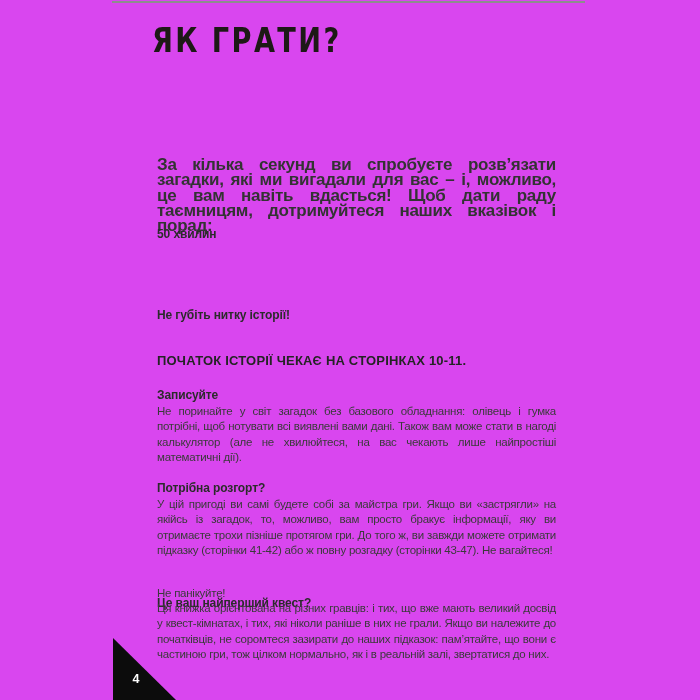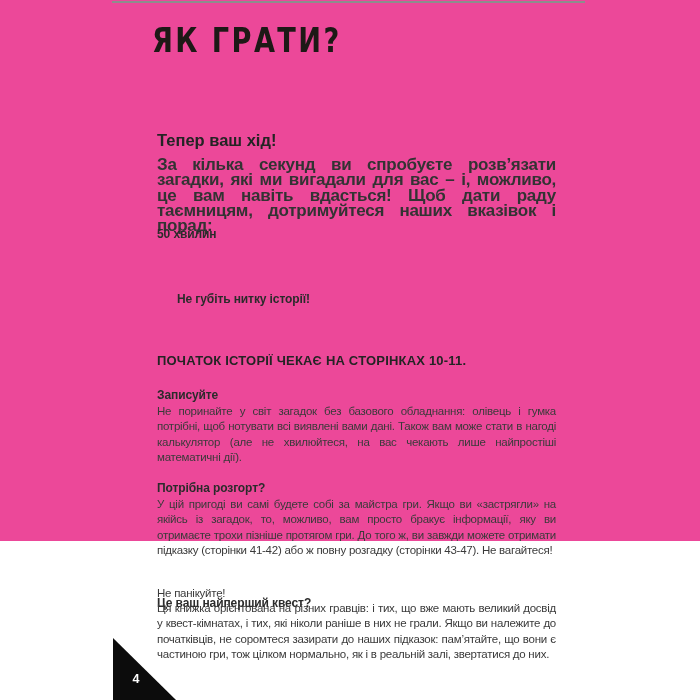--- a/index.html
+++ b/index.html
@@ -3,21 +3,21 @@
 <meta charset="utf-8">
 <style>
   html, body { margin: 0; padding: 0; }
   body {
     width: 700px; height: 700px;
     background: #ffffff;
     font-family: "Liberation Sans", sans-serif;
     color: #3a3a3a;
     overflow: hidden;
   }
-  .page { position: relative; width: 700px; height: 541px; background: #ec4899; }
+  .page { position: relative; width: 700px; height: 700px; background: #d946ef; }
 
   .top-rule {
     position: absolute; left: 112px; top: 1px;
     width: 473px; height: 2px; background: #8d8d8d;
   }
 
   .page-title {
     position: absolute; left: 152px; top: 22px;
     font-family: "DejaVu Sans", sans-serif;
     font-weight: bold; font-size: 34px; line-height: 36px;
@@ -38,21 +38,21 @@
   }
 
   .sec-head {
     font-size: 12px; font-weight: bold; color: #2b2b2b; letter-spacing: -0.1px;
   }
   .sec-body, .sec-sub {
     font-size: 11.5px; line-height: 15.3px; letter-spacing: -0.25px;
     text-align: justify; color: #3a3a3a;
   }
   .h0 { top: 227px; } .b0 { top: 243px; }
-  .h1 { top: 292px; margin-left: 20px; } .b1 { top: 308px; }
+  .h1 { top: 308px; } .b1 { top: 308px; }
   .callout {
     top: 353px; font-size: 13px; font-weight: bold; color: #242424;
     letter-spacing: 0.2px;
   }
   .h2 { top: 388px; } .b2 { top: 404px; }
   .h3 { top: 481px; } .b3 { top: 497px; }
   .h4 { top: 596px; } .s4 { top: 586px; text-align: left; } .b4 { top: 601px; }
 
   .corner-triangle {
     position: absolute; left: 113px; top: 638px;
@@ -67,21 +67,20 @@
 </style>
 </head>
 <body>
 
 <div class="page">
 
   <div class="top-rule"></div>
 
   <div class="page-title">ЯК ГРАТИ?</div>
 
-  <div class="col intro-heading">Тепер ваш хід!</div>
   <div class="col intro-lead">За кілька секунд ви спробуєте розв’язати загадки, які ми вигадали для вас – і, можливо, це вам навіть вдасться! Щоб дати раду таємницям, дотримуйтеся наших вказівок і порад:</div>
 
   <div class="col sec-head h0">50 хвилин</div>
 
   <div class="col sec-head h1">Не губіть нитку історії!</div>
 
   <div class="col callout">ПОЧАТОК ІСТОРІЇ ЧЕКАЄ НА СТОРІНКАХ 10-11.</div>
 
   <div class="col sec-head h2">Записуйте</div>
   <div class="col sec-body b2">Не поринайте у світ загадок без базового обладнання: олівець і гумка потрібні, щоб нотувати всі виявлені вами дані. Також вам може стати в нагоді калькулятор (але не хвилюйтеся, на вас чекають лише найпростіші математичні дії).</div>

